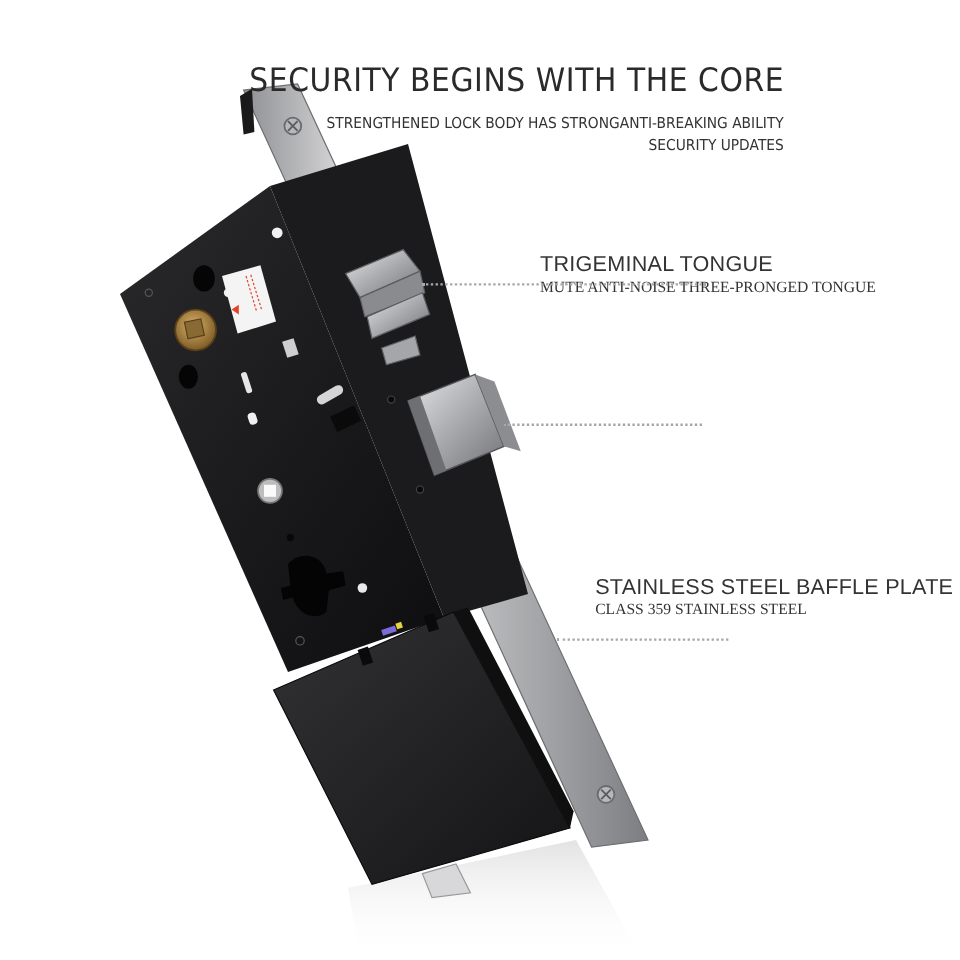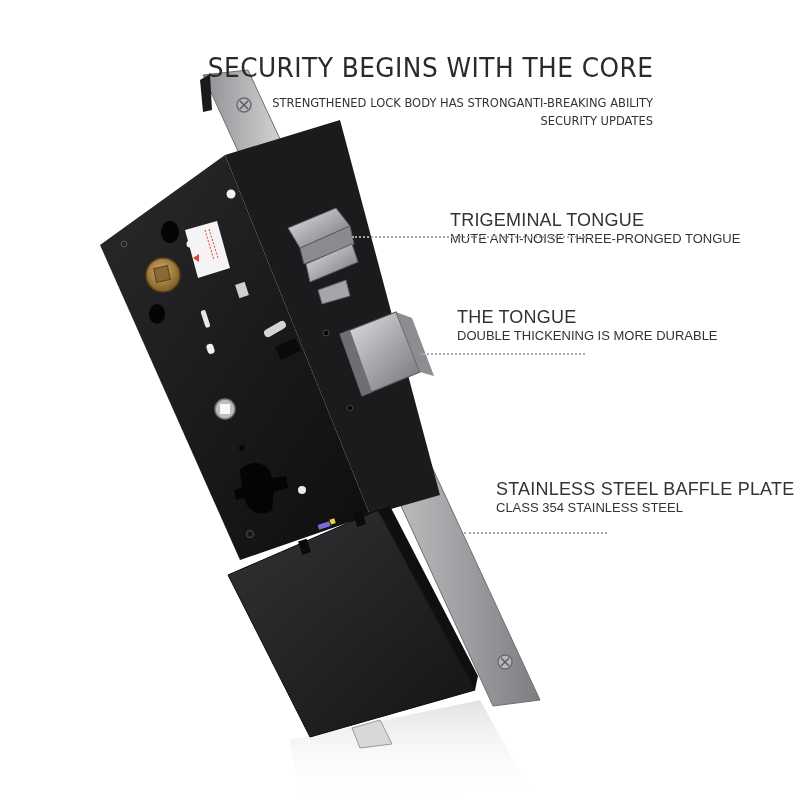--- a/index.html
+++ b/index.html
@@ -49,21 +49,21 @@
       white-space: nowrap;
     }
     .callout .title {
       font-family: "Liberation Sans", sans-serif;
       font-size: 18px;
       color: #333333;
       letter-spacing: 0.2px;
       line-height: 22px;
     }
     .callout .desc {
-      font-family: Liberation Sans, sans-serif;
+      font-family: Liberation Serif, serif;
       font-size: 13px;
       color: #333333;
       line-height: 16px;
     }
     .leader {
       position: absolute;
       height: 0;
       border-top: 2px dotted #a8a8a8;
     }
     svg.lock {
@@ -183,25 +183,21 @@
     <div>STRENGTHENED LOCK BODY HAS STRONGANTI-BREAKING ABILITY</div>
     <div>SECURITY UPDATES</div>
   </div>
 
   <div class="callout" style="left:450px; top:185px;margin-top:24px;">
     <div class="title">TRIGEMINAL TONGUE</div>
     <div class="desc">MUTE ANTI-NOISE THREE-PRONGED TONGUE</div>
   </div>
   <div class="leader" style="left:352px; top:236px; width:236px;"></div>
 
-  <div class="callout" style="left:457px; top:306px;">
-    <div class="title">THE TONGUE</div>
-    <div class="desc">DOUBLE THICKENING IS MORE DURABLE</div>
-  </div>
   <div class="leader" style="left:420px; top:353px; width:165px;"></div>
 
   <div class="callout" style="left:496px; top:478px;">
     <div class="title">STAINLESS STEEL BAFFLE PLATE</div>
-    <div class="desc">CLASS 354 STAINLESS STEEL</div>
+    <div class="desc">CLASS 359 STAINLESS STEEL</div>
   </div>
   <div class="leader" style="left:464px; top:532px; width:143px;"></div>
 
 </div>
 
 </body></html>

